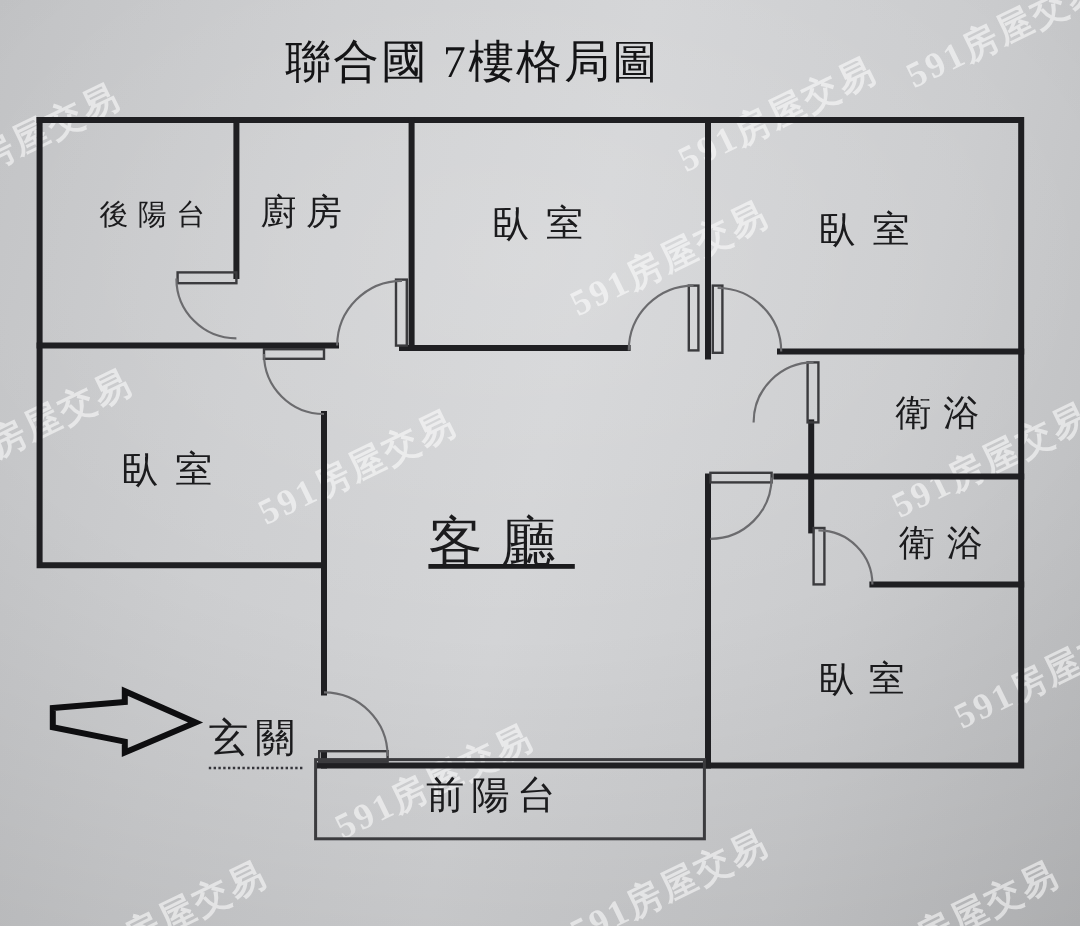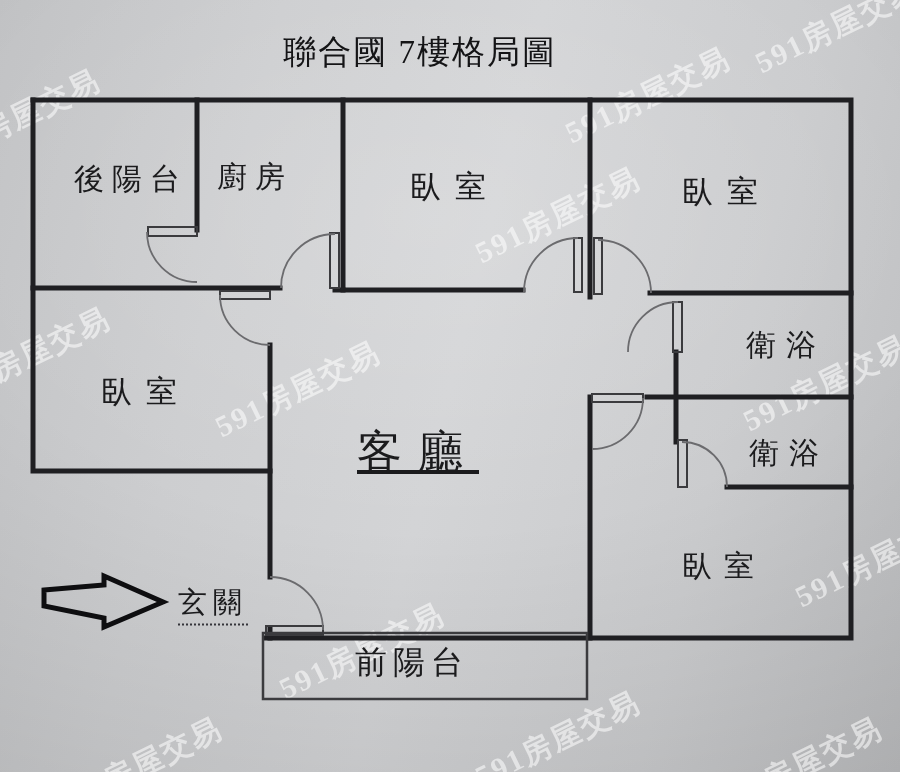--- a/index.html
+++ b/index.html
@@ -5,31 +5,31 @@
   html,body{margin:0;padding:0;}
   body{width:900px;height:772px;overflow:hidden;
        font-family:"Liberation Serif","DejaVu Serif",serif;}
   .stage{position:relative;width:900px;height:772px;overflow:hidden;
          background:linear-gradient(104deg,#c2c3c5 0%,#cdced0 26%,#d3d4d6 50%,#cbccce 76%,#bdbec0 100%);}
   .stage::after{content:"";position:absolute;inset:0;pointer-events:none;
          background:radial-gradient(120% 90% at 48% 28%,rgba(255,255,255,0.16) 0%,rgba(255,255,255,0) 45%,rgba(0,0,0,0.10) 100%);}
   svg.plan{position:absolute;left:0;top:0;z-index:2;}
   .lbl{position:absolute;z-index:3;color:#1b1b1d;white-space:nowrap;
        transform:translate(-50%,-50%);font-weight:500;}
-  .title{left:420px;top:52px;font-size:33px;letter-spacing:2px;color:#141416;}
-  .back-balcony{left:131px;top:179px;font-size:30px;letter-spacing:8px;}
+  .title{left:394px;top:52px;font-size:38px;letter-spacing:2px;color:#141416;}
+  .back-balcony{left:131px;top:179px;font-size:24px;letter-spacing:8px;}
   .kitchen{left:255px;top:177px;font-size:30px;letter-spacing:8px;font-family:Liberation Serif, serif;}
   .bed-top-mid{left:455px;top:187px;font-size:31px;letter-spacing:14px;}
   .bed-top-right{left:727px;top:192px;font-size:31px;letter-spacing:14px;}
   .bed-left{left:146px;top:392px;font-size:31px;letter-spacing:14px;}
   .living{left:418px;top:452px;font-size:45px;letter-spacing:16px;text-decoration:underline;}
   .bath-upper{left:786px;top:345px;font-size:30px;letter-spacing:10px;}
   .bath-lower{left:789px;top:453px;font-size:30px;letter-spacing:10px;}
   .bed-bottom-right{left:724px;top:566px;font-size:30px;letter-spacing:12px;}
-  .entry{left:213px;top:604px;font-size:29px;letter-spacing:6px;
+  .entry{left:213px;top:617px;font-size:33px;letter-spacing:6px;
          border-bottom:2px dotted #34343a;padding-bottom:1px;}
   .front-balcony{left:412px;top:663px;font-size:32px;letter-spacing:6px;}
   .wm{position:absolute;z-index:1;color:rgba(255,255,255,0.55);font-size:30px;
       letter-spacing:2px;white-space:nowrap;font-weight:700;
       transform:translate(-50%,-50%) rotate(-26deg);}
   .wm1{left:18px;top:118px;}  .wm2{left:648px;top:96px;}
   .wm3{left:838px;top:26px;}  .wm4{left:558px;top:216px;}
   .wm5{left:28px;top:356px;}  .wm6{left:298px;top:390px;}
   .wm7{left:826px;top:384px;} .wm8{left:362px;top:652px;}
   .wm9{left:558px;top:740px;} .wm10{left:140px;top:766px;}

